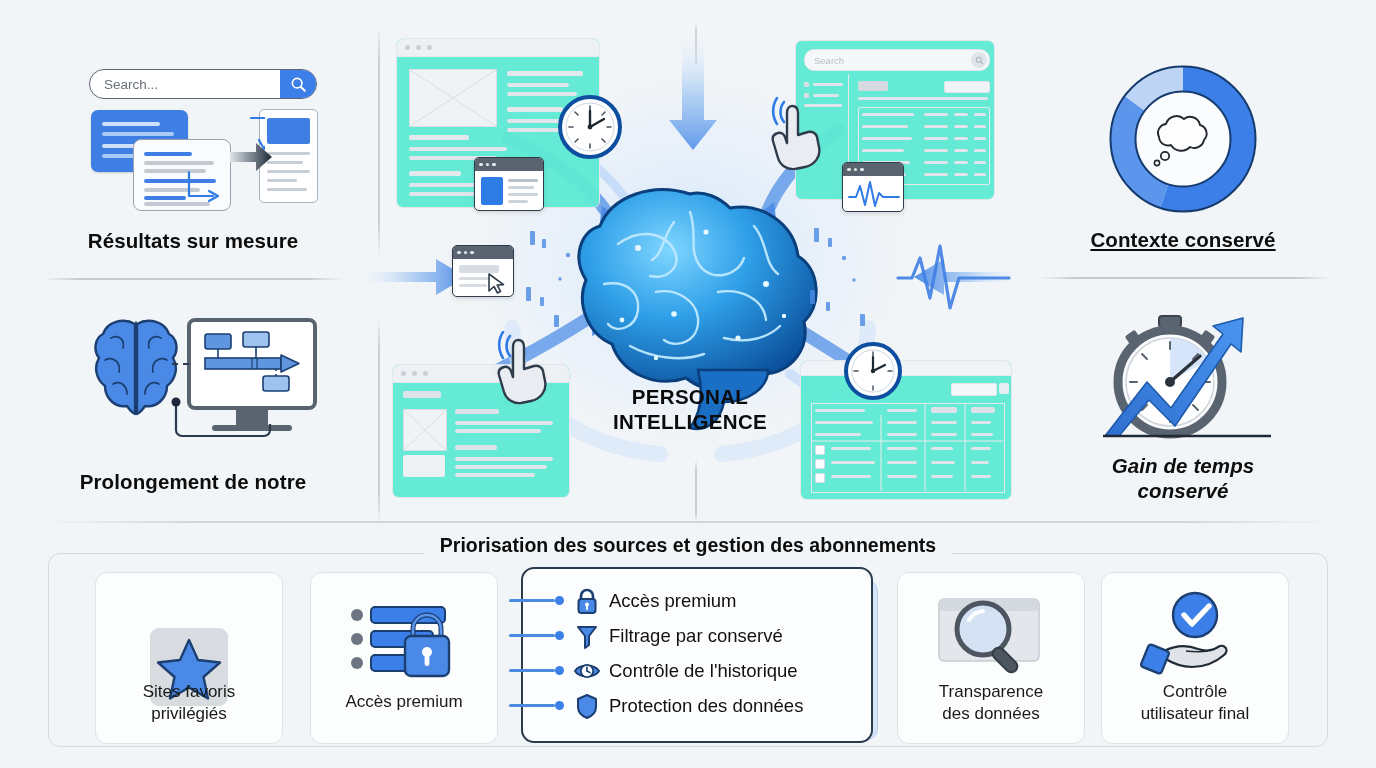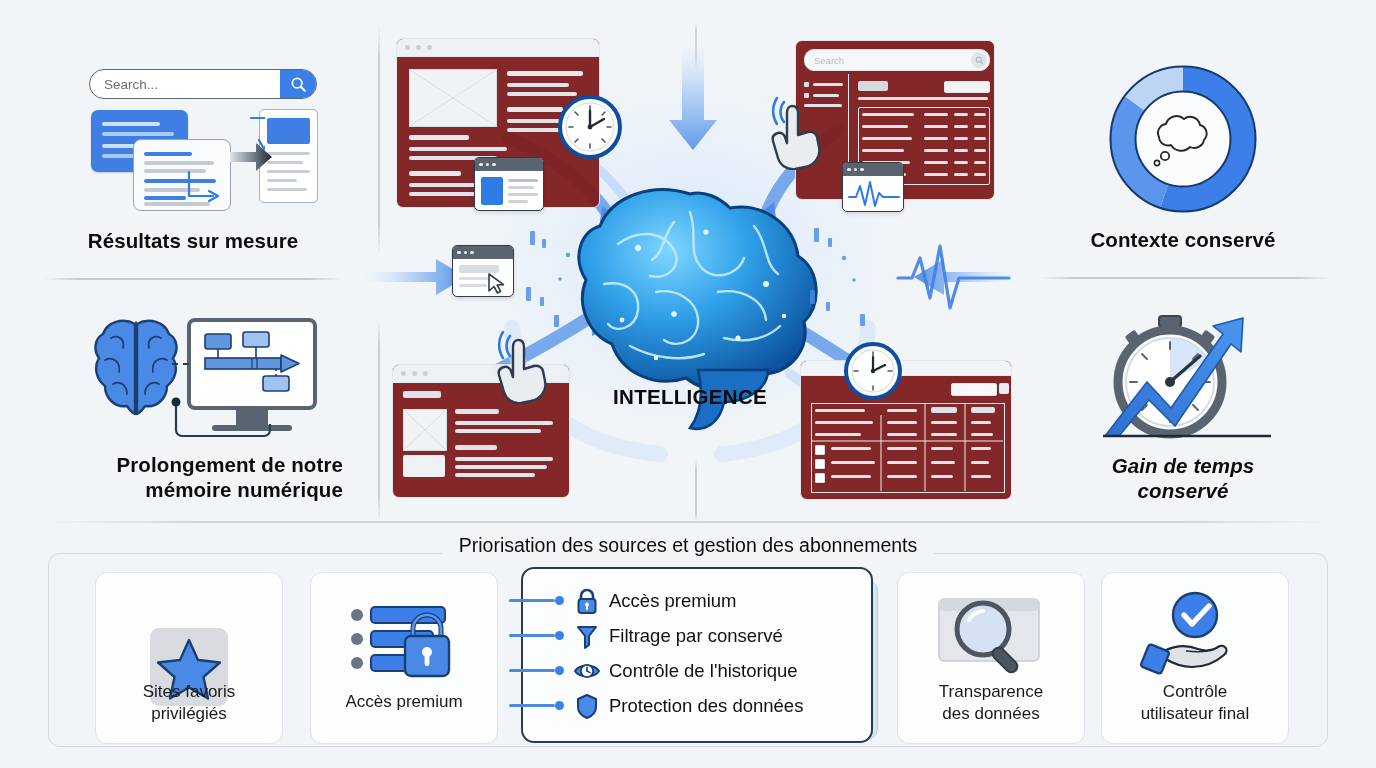--- a/index.html
+++ b/index.html
@@ -37,39 +37,39 @@
   .doc-out .hd{position:absolute;left:7px;top:8px;width:43px;height:26px;background:#3f7fe3;border-radius:2px;}
   .doc-out .ln{position:absolute;left:7px;height:3.4px;border-radius:2px;background:#c7ced6;}
 
   
   .monitor{position:absolute;left:187px;top:318px;width:130px;height:92px;border:4px solid #5a6470;border-radius:8px;background:#fff;box-sizing:border-box;}
   .mon-stand{position:absolute;left:236px;top:410px;width:32px;height:18px;background:#5a6470;}
   .mon-base{position:absolute;left:212px;top:425px;width:80px;height:6px;border-radius:3px;background:#5a6470;}
 
   
   .panel{position:absolute;left:48px;top:553px;width:1280px;height:194px;border:1.4px solid #d3dae1;border-radius:12px;box-sizing:border-box;background:transparent;}
-  .panel-title{position:absolute;left:50%;transform:translateX(-50%);top:534px;background:#f2f5f7;padding:0 16px;font-weight:normal;font-size:19.5px;color:#0d0d0d;white-space:nowrap;}
+  .panel-title{position:absolute;left:50%;transform:translateX(-50%);top:534px;background:#f2f5f7;padding:0 16px;font-weight:bold;font-size:19.5px;color:#0d0d0d;white-space:nowrap;}
   .pcard{position:absolute;top:572px;width:188px;height:172px;background:#fcfdfd;border:1.3px solid #dde3e9;border-radius:12px;box-sizing:border-box;display:flex;flex-direction:column;align-items:center;justify-content:flex-start;}
   .pcard .cap{position:absolute;left:0;right:0;bottom:18px;text-align:center;font-size:17px;line-height:22px;color:#1a1a1a;}
   .pcard .art{margin-top:22px;}
   .ghost-card{position:absolute;left:786px;top:580px;width:90px;height:158px;background:#d6e4f7;border:1.2px solid #b9cee9;border-radius:11px;}
 
   
   .fcard{position:absolute;left:521px;top:567px;width:352px;height:176px;background:#fcfdfe;border:2px solid #2b3b4e;border-radius:13px;box-sizing:border-box;padding:14px 0 0 0;}
   .frow{display:flex;align-items:center;height:35px;padding-left:10px;}
   .frow .stub{width:46px;height:2.5px;background:#4a8ae0;border-radius:2px;margin-left:-24px;}
   .frow .dot{width:9px;height:9px;border-radius:50%;background:#3d7fe8;margin:0 10px 0 0;}
   .frow .ficon{width:26px;display:flex;justify-content:center;align-items:center;}
   .frow .flabel{font-size:18.5px;color:#111;margin-left:9px;white-space:nowrap;}
 
   
   .hero{position:absolute;left:600px;top:384px;width:180px;text-align:center;font-weight:bold;font-size:20.5px;line-height:25px;letter-spacing:.3px;color:#0b0b0b;}
 
   
-  .wf{position:absolute;background:#7f1d1d;border:1px solid #e2e7ec;border-radius:7px;box-sizing:border-box;opacity:.95;}
+  .wf{position:absolute;background:#5eead4;border:1px solid #e2e7ec;border-radius:7px;box-sizing:border-box;opacity:.95;}
   .wf .bar{position:absolute;left:0;right:0;top:0;height:17px;background:#eef1f4;border-bottom:1px solid #e4e9ee;border-radius:6px 6px 0 0;}
   .wf .dot{position:absolute;top:6px;width:5px;height:5px;border-radius:50%;background:#c6ced6;}
   .ln{position:absolute;border-radius:2px;background:#dfe5ea;}
   .imgbox{position:absolute;border:1px solid #d7dde3;background:#f0f3f6;}
 
   
   .swin{position:absolute;background:#fff;border:1.6px solid #2f3c4c;border-radius:5px;box-sizing:border-box;overflow:hidden;box-shadow:0 2px 4px rgba(0,0,0,.12);}
   .swin .chrome{height:13px;background:#5a6470;display:flex;align-items:center;padding-left:4px;gap:3px;}
   .swin .cd{width:3.5px;height:3.5px;border-radius:50%;background:#e6eaee;}
 
@@ -195,20 +195,21 @@
       <rect x="28" y="28" width="4" height="9" rx="1"></rect>
       <rect x="10" y="80" width="5" height="14" rx="1"></rect>
       <rect x="26" y="92" width="4" height="9" rx="1"></rect>
       <circle cx="44" cy="48" r="2.2"></circle>
         <circle cx="54" cy="70" r="1.8"></circle>
       <rect x="60" y="104" width="5" height="12" rx="1"></rect>
     </g>
   </svg>
 
   <div class="hero nosel">
+    <div>PERSONAL</div>
     <div>INTELLIGENCE</div>
   </div>
 
   <div class="wf" style="left:396px;top:38px;width:204px;height:170px;">
     <div class="bar"></div>
     <div class="dot" style="left:8px"></div>
       <div class="dot" style="left:19px"></div>
       <div class="dot" style="left:30px"></div>
     <div class="imgbox" style="left:12px;top:30px;width:86px;height:56px;">
       <svg width="86" height="56">
@@ -507,43 +508,42 @@
     </svg>
   </div>
   <div class="mon-stand"></div>
   <div class="mon-base"></div>
   <svg class="abs" style="left:128px;top:338px;" width="200" height="110">
     <line x1="44" y1="26" x2="62" y2="26" stroke="#2b3b4e" stroke-width="2.2" stroke-dasharray="6 5"></line>
     <circle cx="48" cy="64" r="4.5" fill="#1a2a3a"></circle>
     <path d="M48 68 v24 a6 6 0 0 0 6 6 h82 a6 6 0 0 0 6 -6 v-6" stroke="#2b3b4e" stroke-width="2.2" fill="none"></path>
   </svg>
 
-  <div class="qlabel nosel" style="left:43px;top:452px;width:300px;text-align:right;">
+  <div class="qlabel nosel" style="left:43px;top:469px;width:300px;">
     <div>Prolongement de notre</div>
-    <div>mémoire numérique</div>
   </div>
 
   <svg class="abs" style="left:1107px;top:63px;" width="152" height="152">
 
     <circle cx="76" cy="76" r="60" fill="none" stroke="#3d7fe8" stroke-width="25" stroke-dasharray="207.3 169.6" stroke-dashoffset="0" transform="rotate(-90 76 76)"></circle>
 
     <circle cx="76" cy="76" r="60" fill="none" stroke="#5b95ec" stroke-width="25" stroke-dasharray="113.1 263.8" stroke-dashoffset="-207.3" transform="rotate(-90 76 76)"></circle>
 
     <circle cx="76" cy="76" r="60" fill="none" stroke="#bdd4f5" stroke-width="25" stroke-dasharray="56.5 320.4" stroke-dashoffset="-320.4" transform="rotate(-90 76 76)"></circle>
     <circle cx="76" cy="76" r="72.5" fill="none" stroke="#153b6e" stroke-width="2"></circle>
     <circle cx="76" cy="76" r="47.5" fill="none" stroke="#153b6e" stroke-width="2"></circle>
     <circle cx="76" cy="76" r="46" fill="#fbfcfd"></circle>
 
     <g>
       <path d="M52 74 a9 9 0 0 1 7 -13 a11 11 0 0 1 18 -5 a10 10 0 0 1 16 6 a9 9 0 0 1 4 15 a10 10 0 0 1 -14 7 a12 12 0 0 1 -19 -2 a9 9 0 0 1 -12 -8 z" fill="#fdfdfe" stroke="#23292f" stroke-width="1.9" stroke-linejoin="round"></path>
       <circle cx="58" cy="93" r="4.2" fill="#fdfdfe" stroke="#23292f" stroke-width="1.8"></circle>
       <circle cx="50" cy="100" r="2.6" fill="#fdfdfe" stroke="#23292f" stroke-width="1.6"></circle>
     </g>
   </svg>
-  <div class="qlabel nosel" style="left:1033px;top:227px;width:300px;">Contexte conservé</div>
+  <div class="qlabel nosel" style="left:1033px;top:227px;width:300px;text-decoration:underline;">Contexte conservé</div>
 
   <svg class="abs" style="left:1095px;top:312px;" width="180" height="132">
     <defs>
       <linearGradient id="arrGrad" x1="0" y1="1" x2="1" y2="0">
         <stop offset="0%" stop-color="#2f6fd0"></stop>
           <stop offset="100%" stop-color="#4a95f0"></stop>
       </linearGradient>
     </defs>
 
     <rect x="64" y="4" width="22" height="11" rx="3" fill="#5a6470" stroke="#3b434d" stroke-width="2"></rect>

